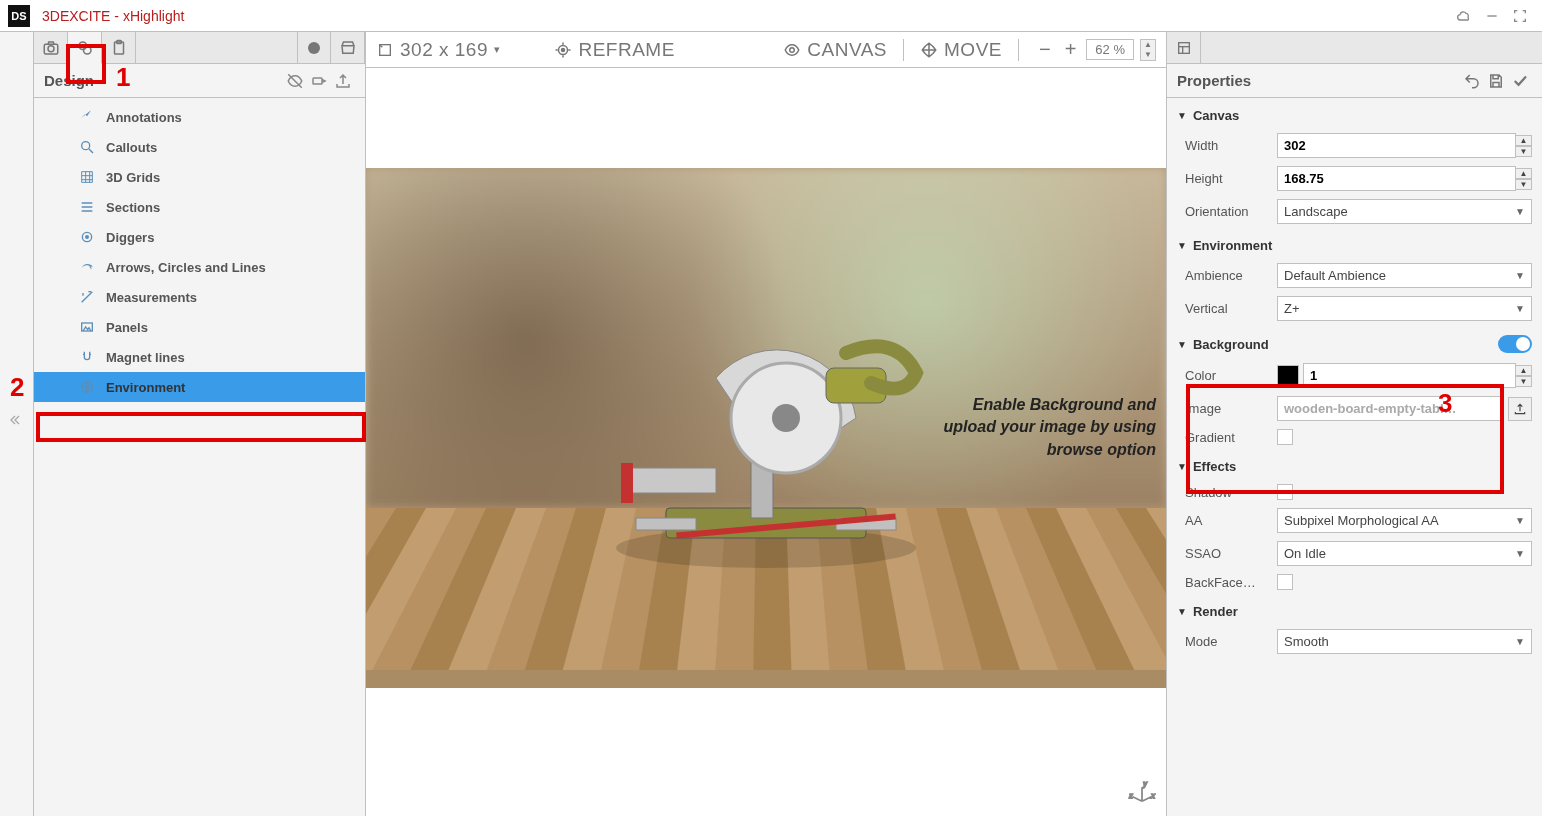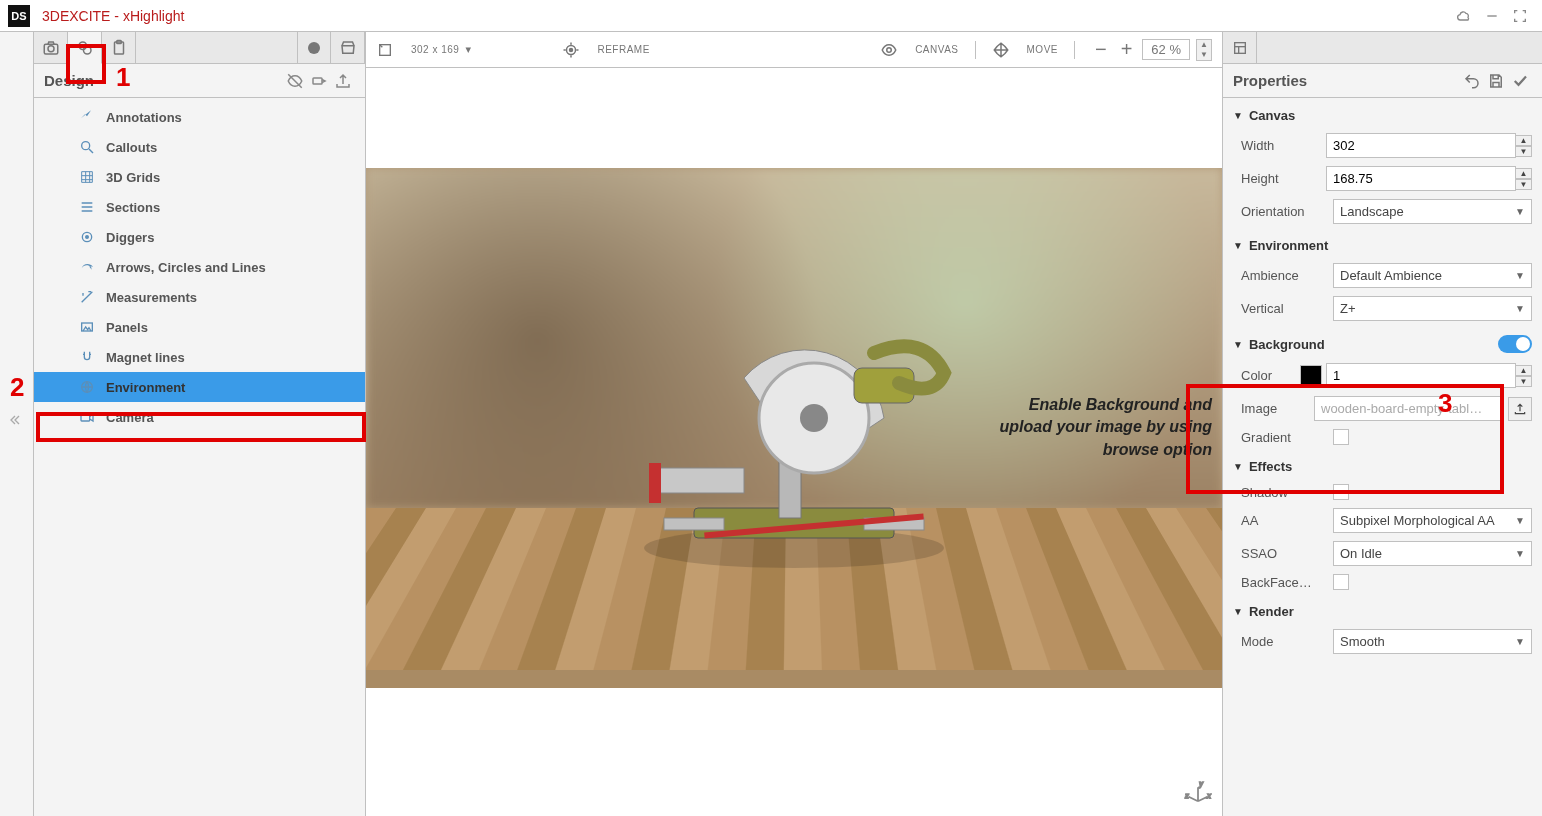--- a/index.html
+++ b/index.html
@@ -108,21 +108,21 @@
   .toolbar {
     height: 36px;
     display: flex; align-items: center;
     padding: 0 10px; gap: 16px;
     border-bottom: 1px solid var(--grey-border);
     color: #777;
   }
   .tgroup { display:flex; align-items:center; gap:6px; }
   .tgroup.sep-after { padding-right:16px; border-right:1px solid var(--grey-border); }
   .tgroup .ticon { width:18px; height:18px; display:flex; align-items:center; justify-content:center; }
-  .tgroup .tlabel { font-size:10px; letter-spacing:0.5px;margin-left:11px; }
+  .tgroup .tlabel { font-size:19px; letter-spacing:0.5px; }
   .zoom-box { border:1px solid var(--grey-border); padding:2px 8px; font-size:13px; background:#fff; }
   .zoom-stepper { display:flex; flex-direction:column; border:1px solid var(--grey-border); }
   .zoom-stepper div { width:14px; height:10px; font-size:8px; display:flex; align-items:center; justify-content:center; background:#f0f0f0; cursor:pointer; }
   .canvas-area { flex:1; position:relative; background:#fff;font-style:italic; }
   .canvas-img {
     position:absolute; left:0; right:0; top:100px; height:520px;
     background: linear-gradient(#b39a7a 0%, #c7b598 40%, #a98b64 80%);
     overflow:hidden;
   }
   .floor {
@@ -147,40 +147,40 @@
   .callout-text {
     position:absolute; right:10px; top:50%;
     transform: translateY(-50%);
     text-align:right; font-weight:bold; color:#222; font-size:16px;
     line-height:1.4;
   }
   .axis-gizmo { position:absolute; right:10px; bottom:10px; width:28px; height:28px; color:#888; }
 
   
   .right {
-    width: 320px;
+    width: 376px;
     background: var(--panel-bg);
     border-left: 1px solid var(--grey-border);
     display:flex; flex-direction:column;
   }
   .right-tabs { height:32px; background:var(--grey-bg); border-bottom:1px solid var(--grey-border); display:flex; align-items:center; }
   .right-tabs .tab { width:34px; height:32px; display:flex; align-items:center; justify-content:center; color:#777; border-right:1px solid var(--grey-border); }
   .right .panel-header .hbtn { color:#777; }
   .props { overflow-y:auto; flex:1; padding:4px 0; }
   .section-head {
     display:flex; align-items:center; gap:6px;
     padding:6px 10px; font-weight:bold; color:#333; cursor:pointer;
   }
   .section-head .tri { font-size:10px; }
   .section-body { padding:4px 10px 8px 18px; display:flex; flex-direction:column; gap:8px; }
   .row { display:flex; align-items:center; gap:20px; }
   .row .lbl { width:72px; color:#555; font-size:13px; overflow:hidden; text-overflow:ellipsis; white-space:nowrap; }
   .row .field { flex:1; display:flex; align-items:center; }
   .row input[type=text] {
-    flex:1; border:1px solid var(--grey-border); padding:4px 6px; font-size:13px; background:#fff;
+    flex:1; border:1px solid var(--grey-border); padding:4px 6px; font-size:13px; background:#fff;font-weight:bold;
   }
   .stepper { display:flex; flex-direction:column; }
   .stepper div { width:16px; height:11px; border:1px solid var(--grey-border); border-left:none; font-size:8px; display:flex; align-items:center; justify-content:center; background:#f0f0f0; cursor:pointer; }
   .select {
     flex:1; border:1px solid var(--grey-border); background:#fff; padding:4px 6px; font-size:13px;
     display:flex; align-items:center; justify-content:space-between; cursor:pointer;
   }
   .select .caret { font-size:10px; color:#666; }
   .swatch { width:22px; height:22px; border:1px solid var(--grey-border); background:#000; margin-right:4px; cursor:pointer; }
   .toggle { width:34px; height:18px; border-radius:9px; background:#ccc; position:relative; cursor:pointer; }
@@ -364,29 +364,20 @@
       </div>
       <div class="tree-item selected">
         <span class="icon">
             <svg width="16" height="16" viewBox="0 0 24 24" fill="none" stroke="currentColor" stroke-width="2">
               <circle cx="12" cy="12" r="8"></circle>
               <path d="M4 12h16M12 4c3 4 3 12 0 16M12 4c-3 4-3 12 0 16"></path>
             </svg>
           </span>
         <span class="label">Environment</span>
       </div>
-      <div class="tree-item">
-        <span class="icon">
-            <svg width="16" height="16" viewBox="0 0 24 24" fill="none" stroke="currentColor" stroke-width="2">
-              <rect x="3" y="8" width="13" height="10" rx="1"></rect>
-              <path d="M16 11l5-3v10l-5-3"></path>
-            </svg>
-          </span>
-        <span class="label">Camera</span>
-      </div>
     </div>
   </div>
 
   <div class="center">
     <div class="toolbar">
       <div class="tgroup">
         <span class="ticon">
             <svg width="16" height="16" viewBox="0 0 24 24" fill="none" stroke="currentColor" stroke-width="2">
               <rect x="4" y="4" width="16" height="16"></rect>
               <path d="M4 4l4 4"></path>

